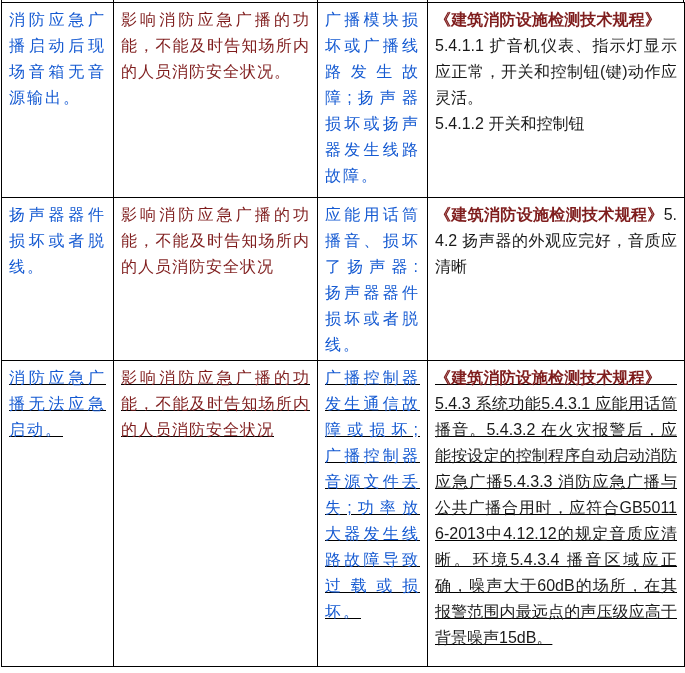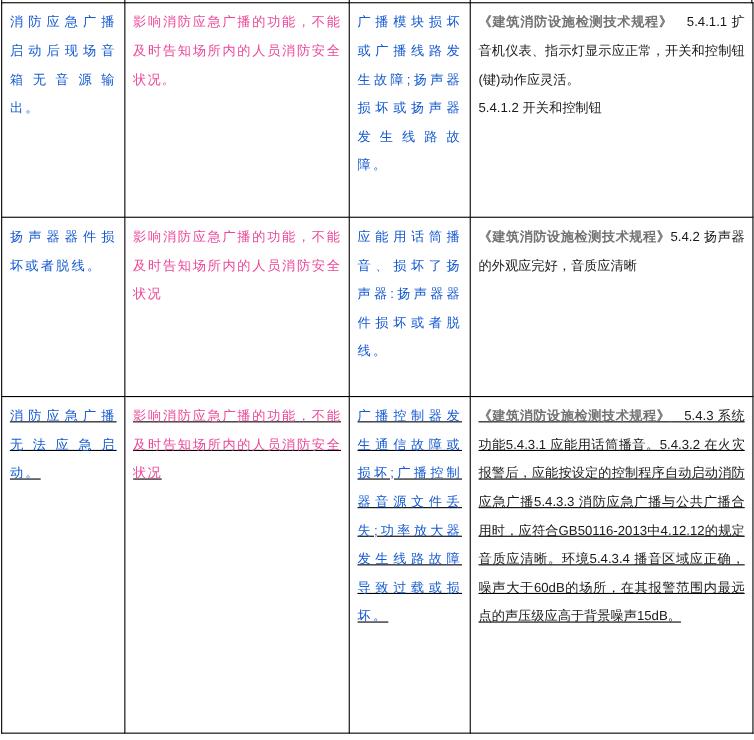--- a/index.html
+++ b/index.html
@@ -15,39 +15,39 @@
   .stub { position: absolute; top: 0; width: 1px; height: 3px; background: #000; }
   table {
     border-collapse: collapse;
     table-layout: fixed;
     width: 683px;
   }
   td {
     border: 1px solid #000000;
     vertical-align: top;
     padding: 4px 7px 0 7px;
-    font-size: 12px;
+    font-size: 16px;
     line-height: 26px;
     text-align: justify;
     text-justify: inter-character;
     word-break: break-all;
     overflow: hidden;
   }
   tr.r1 { height: 195px; }
   tr.r2 { height: 163px; }
   tr.r3 { height: 306px; text-decoration: underline; }
   col.c1 { width: 112px; }
   col.c2 { width: 204px; }
   col.c3 { width: 110px; }
   col.c4 { width: 257px; }
   .c-fail, .c-cause { color: #155ad2; letter-spacing: 2px; }
-  .c-impact { color: #ec4899; letter-spacing: 1px; }
+  .c-impact { color: #7f1d1d; letter-spacing: 1px; }
   .c-std { color: #1a1a1a; letter-spacing: 0; }
   .c-std p { margin: 0; }
-  .std-title { font-weight: bold; color: #737373; }
+  .std-title { font-weight: bold; color: #7f1d1d; }
 </style>
 </head>
 <body>
 
 <div class="table-wrap">
   <table>
     <colgroup>
       <col class="c1">
         <col class="c2">
         <col class="c3">

